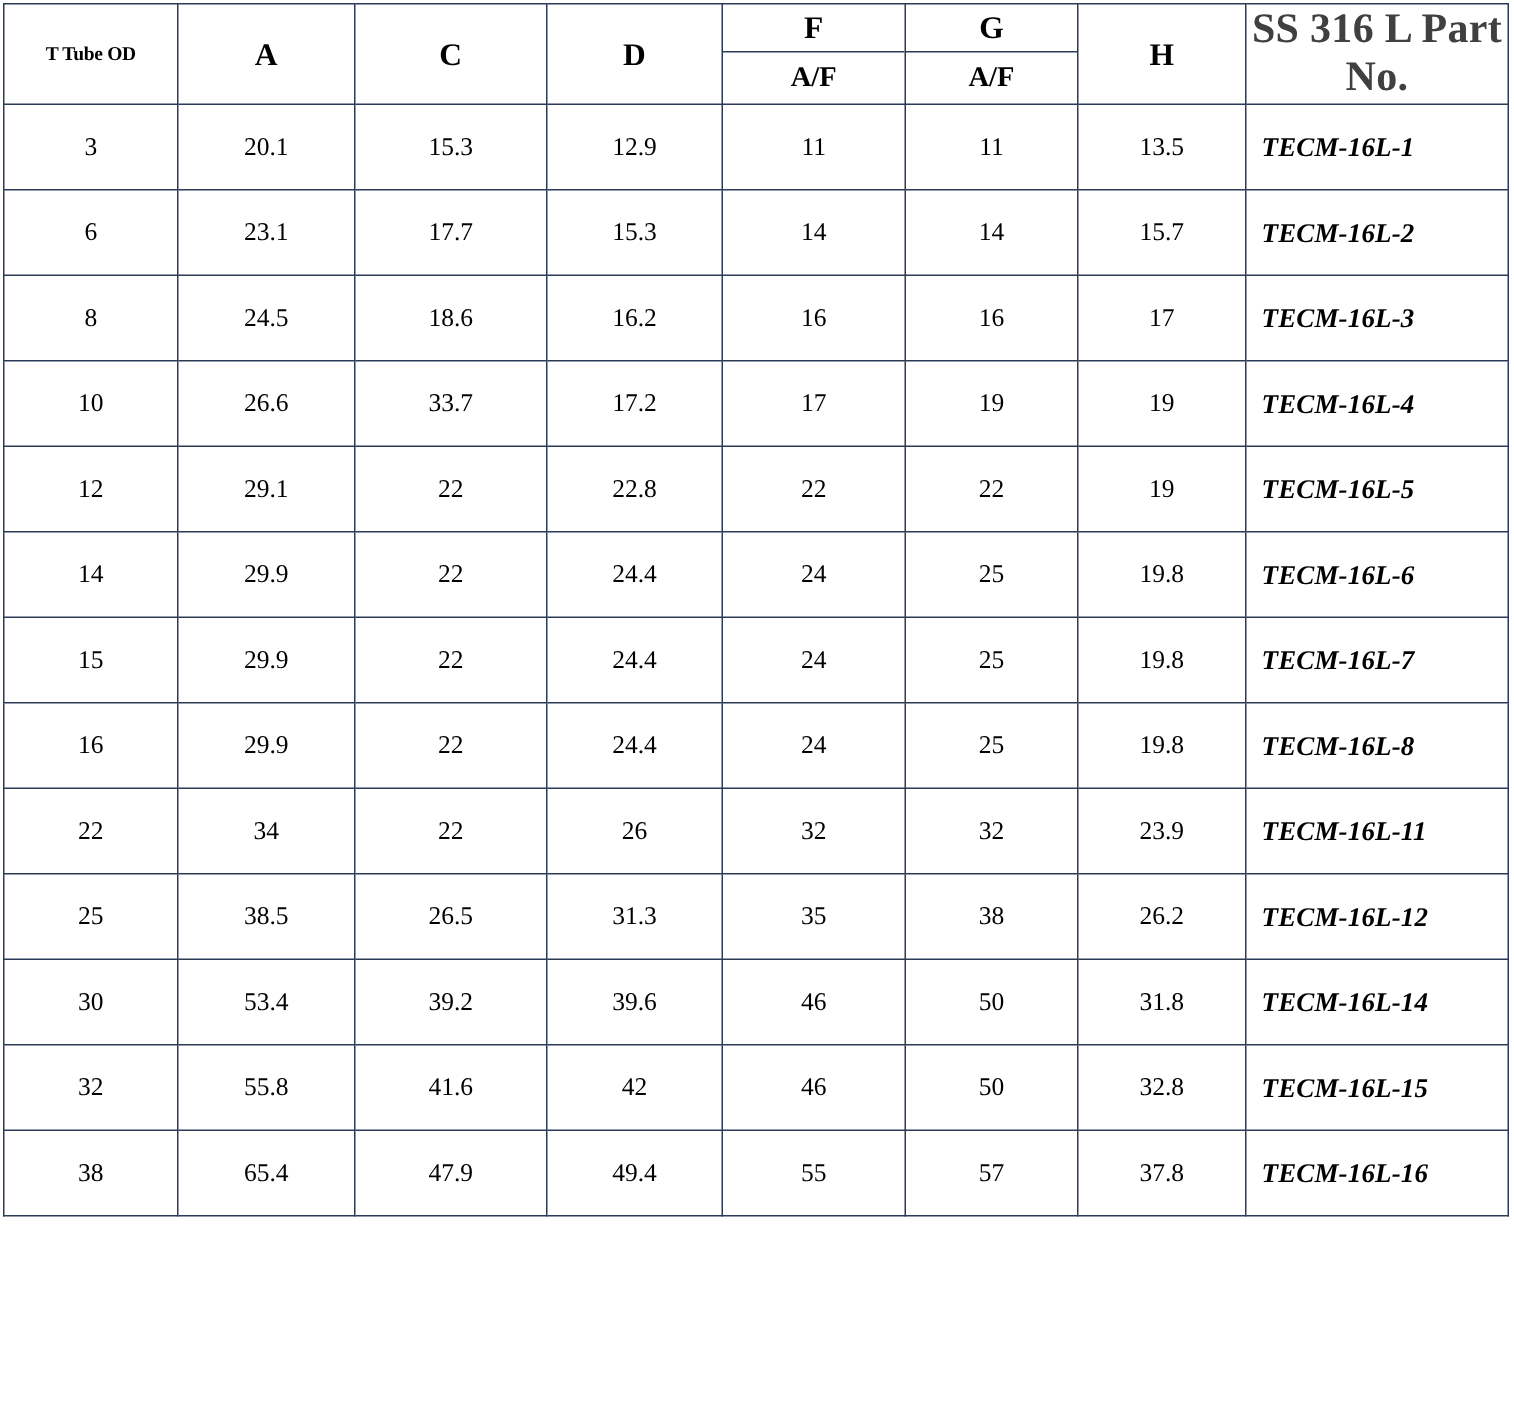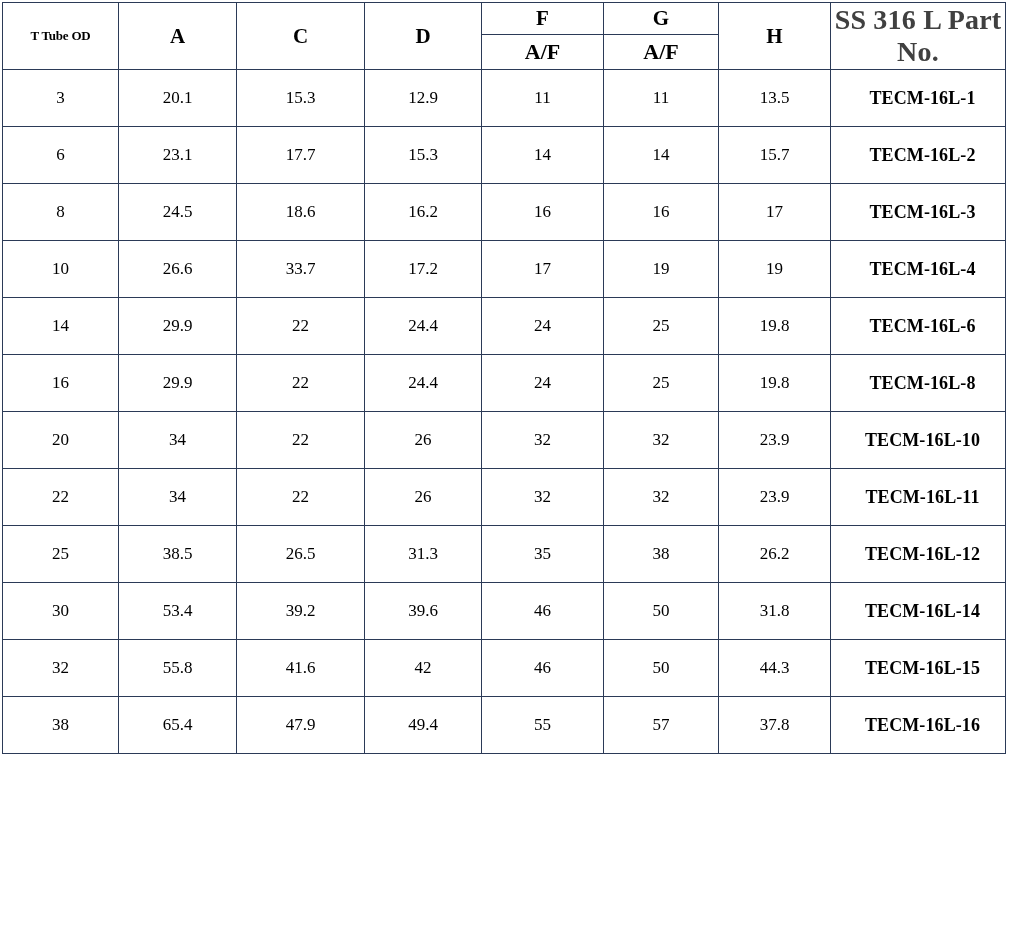--- a/index.html
+++ b/index.html
@@ -63,37 +63,38 @@
     justify-content: center;
     border-bottom: 1px solid #2b3a57;
     font-size: 21px;
     font-weight: bold;
   }
   .split .bot {
     flex: 1 1 auto;
     display: flex;
     align-items: center;
     justify-content: center;
-    font-size: 22px;
+    font-size: 19px;
     font-weight: bold;
   }
   th.split-cell {
     padding: 0;
   }
   tbody td {
     height: 54px;
     font-size: 17px;
     font-weight: normal;
   }
   tbody td.part-no {
     font-weight: bold;
     font-size: 18px;
-    text-align: center;
+    text-align: left;
     padding-left: 10px;
     letter-spacing: 0.1px;
+    font-style: italic;
   }
   
   col.c-tube { width: 116px; }
   col.c-a    { width: 118px; }
   col.c-c    { width: 128px; }
   col.c-d    { width: 117px; }
   col.c-f    { width: 122px; }
   col.c-g    { width: 115px; }
   col.c-h    { width: 112px; }
   col.c-part { width: 175px; }
@@ -170,48 +171,58 @@
           <td>10</td>
           <td>26.6</td>
           <td>33.7</td>
           <td>17.2</td>
           <td>17</td>
           <td>19</td>
           <td>19</td>
           <td class="part-no">TECM-16L-4</td>
         </tr>
         <tr>
+          <td>12</td>
+          <td>29.1</td>
+          <td>22</td>
+          <td>22.8</td>
+          <td>22</td>
+          <td>22</td>
+          <td>19</td>
+          <td class="part-no">TECM-16L-5</td>
+        </tr>
+        <tr>
           <td>14</td>
           <td>29.9</td>
           <td>22</td>
           <td>24.4</td>
           <td>24</td>
           <td>25</td>
           <td>19.8</td>
           <td class="part-no">TECM-16L-6</td>
         </tr>
         <tr>
+          <td>15</td>
+          <td>29.9</td>
+          <td>22</td>
+          <td>24.4</td>
+          <td>24</td>
+          <td>25</td>
+          <td>19.8</td>
+          <td class="part-no">TECM-16L-7</td>
+        </tr>
+        <tr>
           <td>16</td>
           <td>29.9</td>
           <td>22</td>
           <td>24.4</td>
           <td>24</td>
           <td>25</td>
           <td>19.8</td>
           <td class="part-no">TECM-16L-8</td>
-        </tr>
-        <tr>
-          <td>20</td>
-          <td>34</td>
-          <td>22</td>
-          <td>26</td>
-          <td>32</td>
-          <td>32</td>
-          <td>23.9</td>
-          <td class="part-no">TECM-16L-10</td>
         </tr>
         <tr>
           <td>22</td>
           <td>34</td>
           <td>22</td>
           <td>26</td>
           <td>32</td>
           <td>32</td>
           <td>23.9</td>
           <td class="part-no">TECM-16L-11</td>
@@ -236,21 +247,21 @@
           <td>31.8</td>
           <td class="part-no">TECM-16L-14</td>
         </tr>
         <tr>
           <td>32</td>
           <td>55.8</td>
           <td>41.6</td>
           <td>42</td>
           <td>46</td>
           <td>50</td>
-          <td>44.3</td>
+          <td>32.8</td>
           <td class="part-no">TECM-16L-15</td>
         </tr>
         <tr>
           <td>38</td>
           <td>65.4</td>
           <td>47.9</td>
           <td>49.4</td>
           <td>55</td>
           <td>57</td>
           <td>37.8</td>

